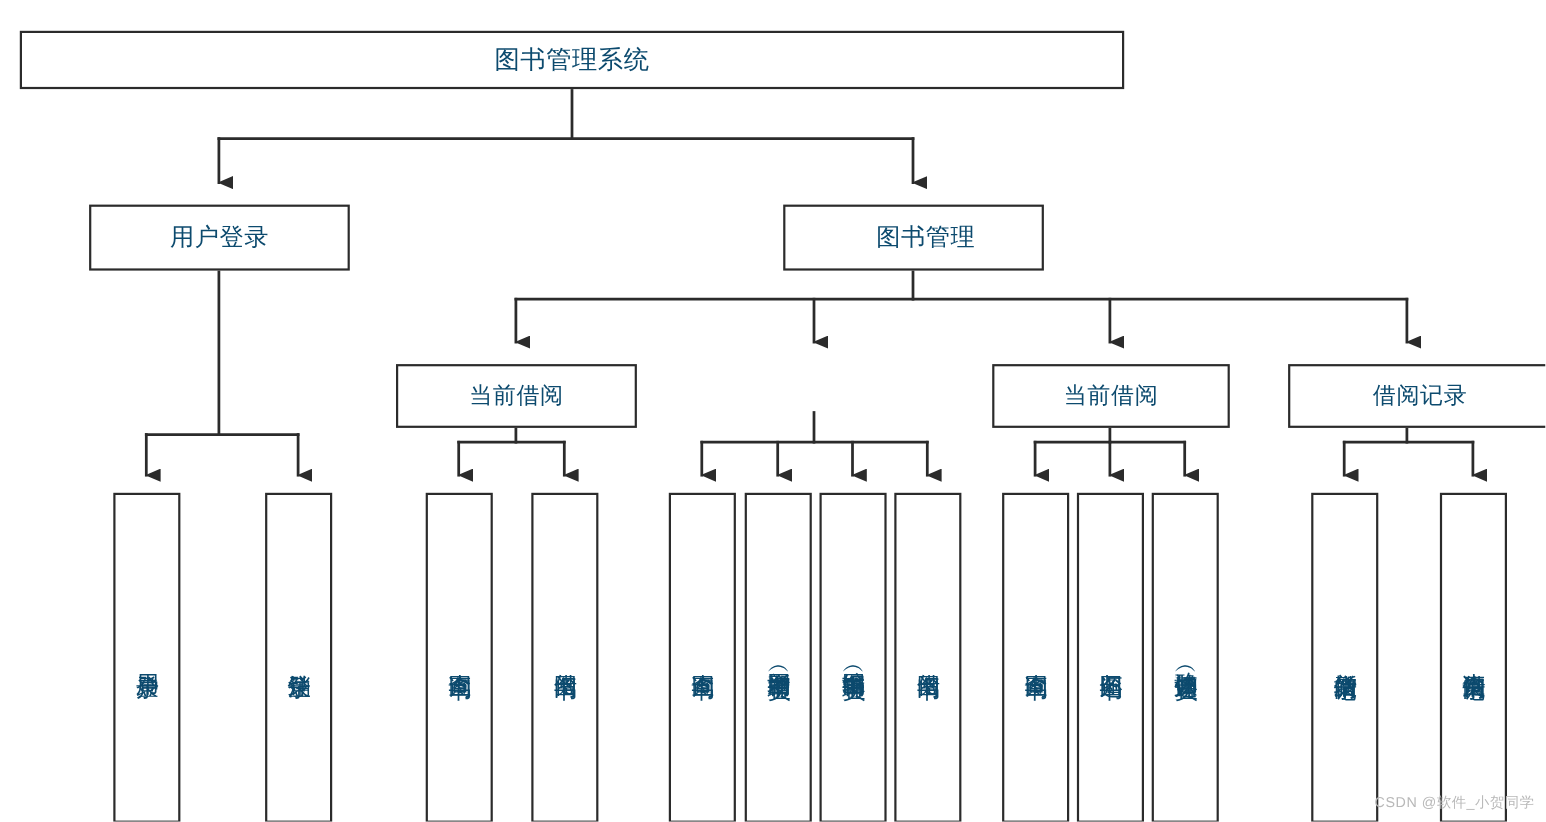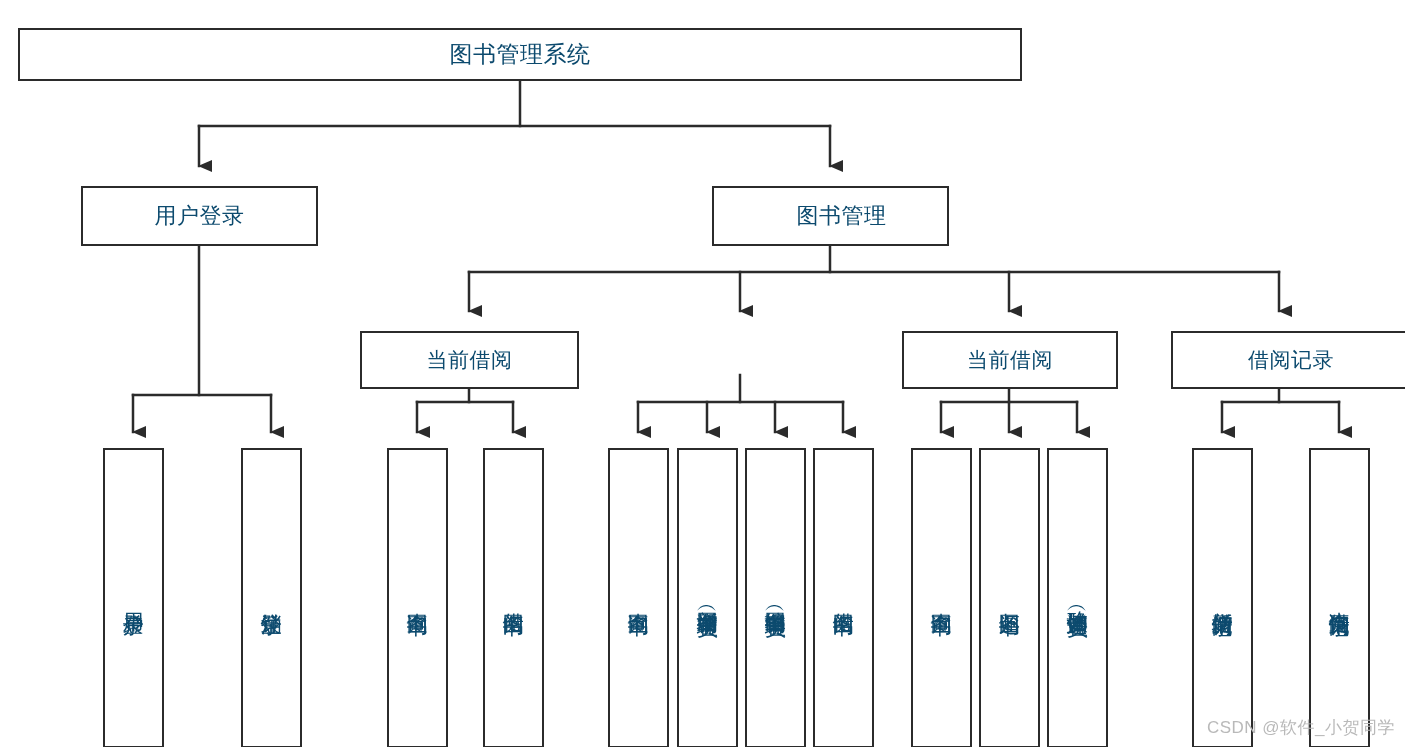--- a/index.html
+++ b/index.html
@@ -59,21 +59,21 @@
     font-size: 21px;
     line-height: 1.30;
     letter-spacing: 1px;
     white-space: nowrap;
     max-height: 272px;
   }
   .watermark {
     position: absolute;
     right: 10px;
     bottom: 8px;
-    font-size: 17px;
+    font-size: 13px;
     color: #b9b9b9;
     letter-spacing: 0.5px;
     white-space: nowrap;
     user-select: none;
   }
 </style>
 </head>
 <body>
 
 <div id="canvas">

